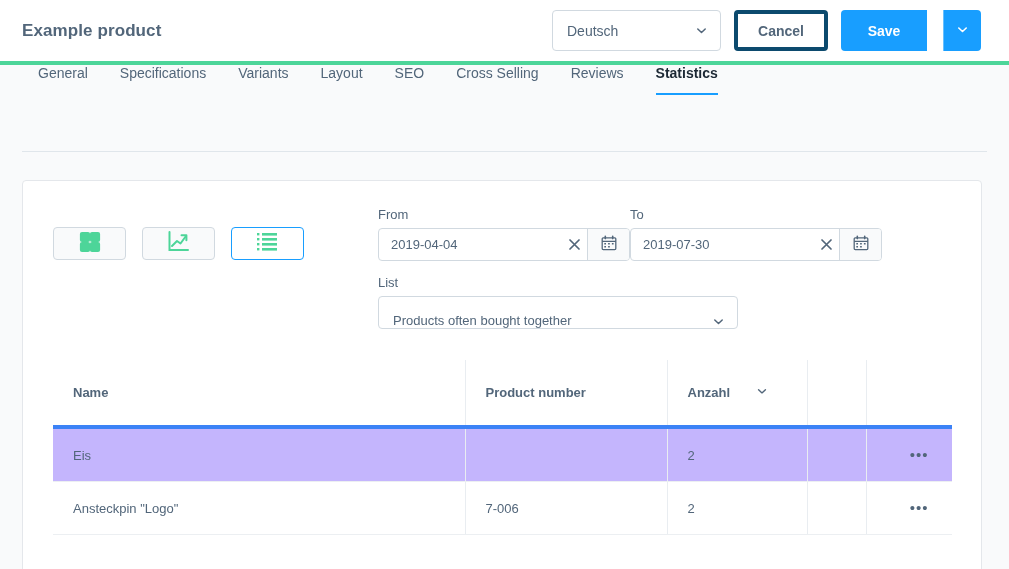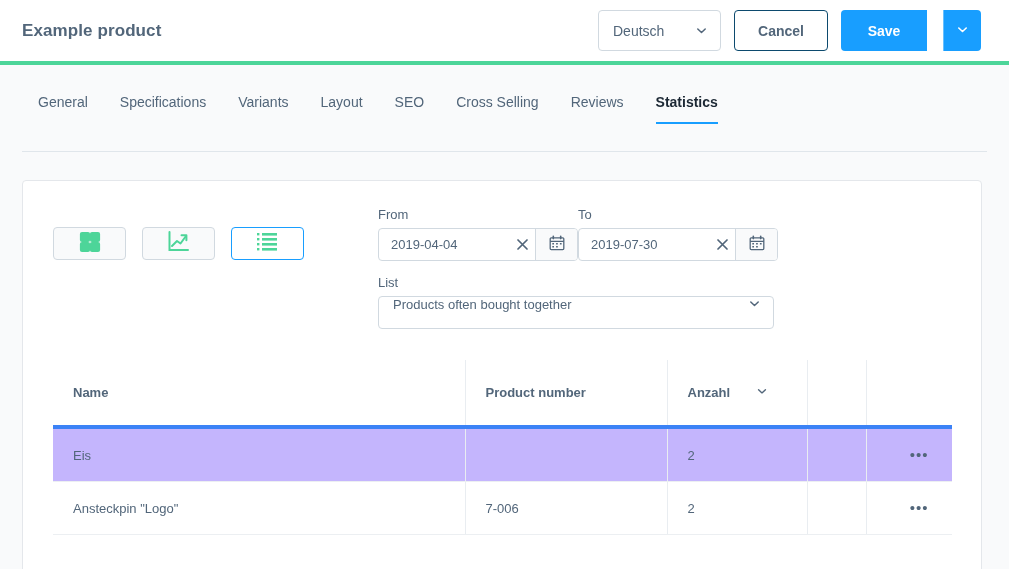--- a/index.html
+++ b/index.html
@@ -32,42 +32,42 @@
     white-space: nowrap;
   }
   .smart-bar-actions {
     margin-left: auto;
     display: flex;
     align-items: center;
     gap: 13px;
   }
   .lang-select {
     position: relative;
-    width: 123px;
+    width: 169px;
     height: 41px;
     border: 1px solid #d1d9e0;
     border-radius: 4px;
     background: #fff;
     display: flex;
     align-items: center;
     padding: 0 12px 0 14px;
     font-size: 14px;
     color: #52667a;
     cursor: pointer;
   }
   .lang-select .chev {
     margin-left: auto;
     display: flex;
     align-items: center;
   }
   .btn-cancel {
     height: 41px;
     min-width: 94px;
     padding: 0 18px;
-    border: 1px solid #0c4a6e;
+    border: 4px solid #0c4a6e;
     border-radius: 4px;
     background: #fff;
     color: #52667a;
     font-size: 14px;
     font-weight: bold;
     font-family: inherit;
     cursor: pointer;
   }
   .save-group {
     display: flex;
@@ -103,21 +103,21 @@
     width: 100%;
   }
 
   
   .tabs-wrap {
     background: #f9fafb;
     padding: 0 22px;
   }
   .tabs {
     display: flex;
-    align-items: center;
+    align-items: flex-start;
     height: 87px;
     border-bottom: 1px solid #e0e6eb;
     gap: 0;
   }
   .tab {
     position: relative;
     padding: 0 16px 13px 16px;
     font-size: 14px;
     color: #52667a;
     cursor: pointer;
@@ -181,21 +181,21 @@
     display: flex;
   }
   .field-label {
     font-size: 13px;
     color: #52667a;
     margin-bottom: 6px;
     display: block;
   }
   .date-field {
     display: flex;
-    width: 200px;
+    width: 252px;
     height: 33px;
     border: 1px solid #d1d9e0;
     border-radius: 4px;
     background: #fff;
     overflow: hidden;
   }
   .date-input {
     flex: 1;
     display: flex;
     align-items: center;
@@ -220,27 +220,27 @@
     width: 42px;
     border-left: 1px solid #d1d9e0;
     background: #f9fafb;
     display: flex;
     align-items: center;
     justify-content: center;
     cursor: pointer;
   }
   .list-block { margin-top: 14px; }
   .list-select {
-    width: 396px;
+    width: 360px;
     height: 33px;
     border: 1px solid #d1d9e0;
     border-radius: 4px;
     background: #fff;
     display: flex;
-    align-items: flex-start;
+    align-items: flex-end;
     padding: 0 12px 0 14px;
     font-size: 13px;
     color: #52667a;
     cursor: pointer;
   }
   .list-select .chev { margin-left: auto; display: flex; }
 
   
   .table-wrap {
     margin-top: 31px;

